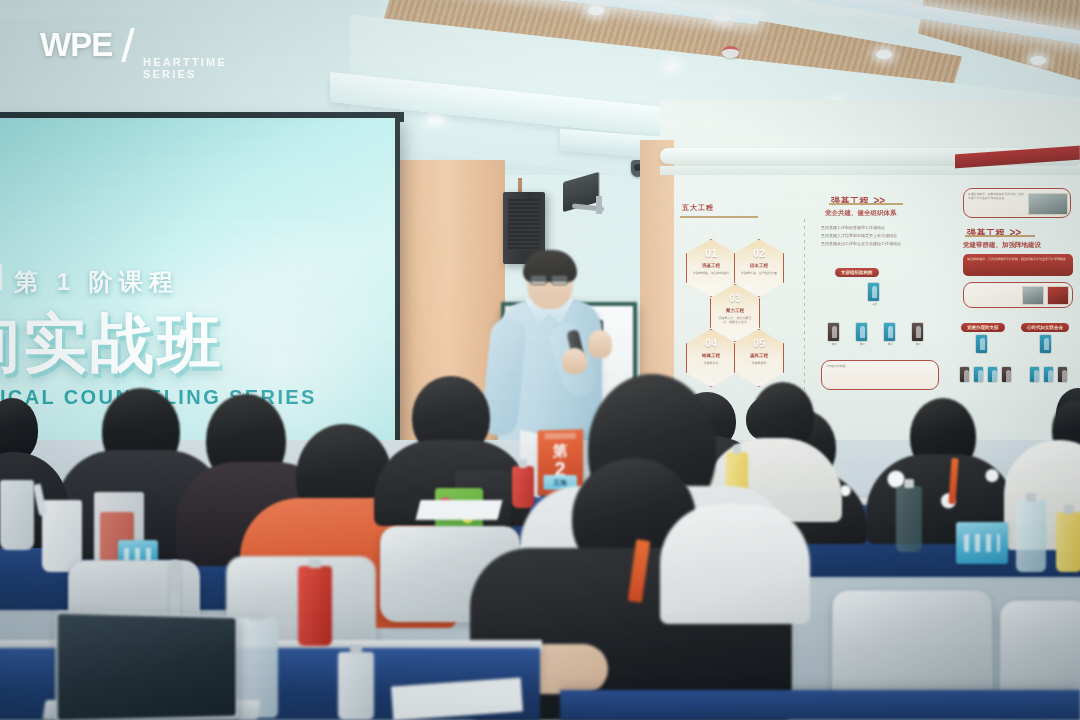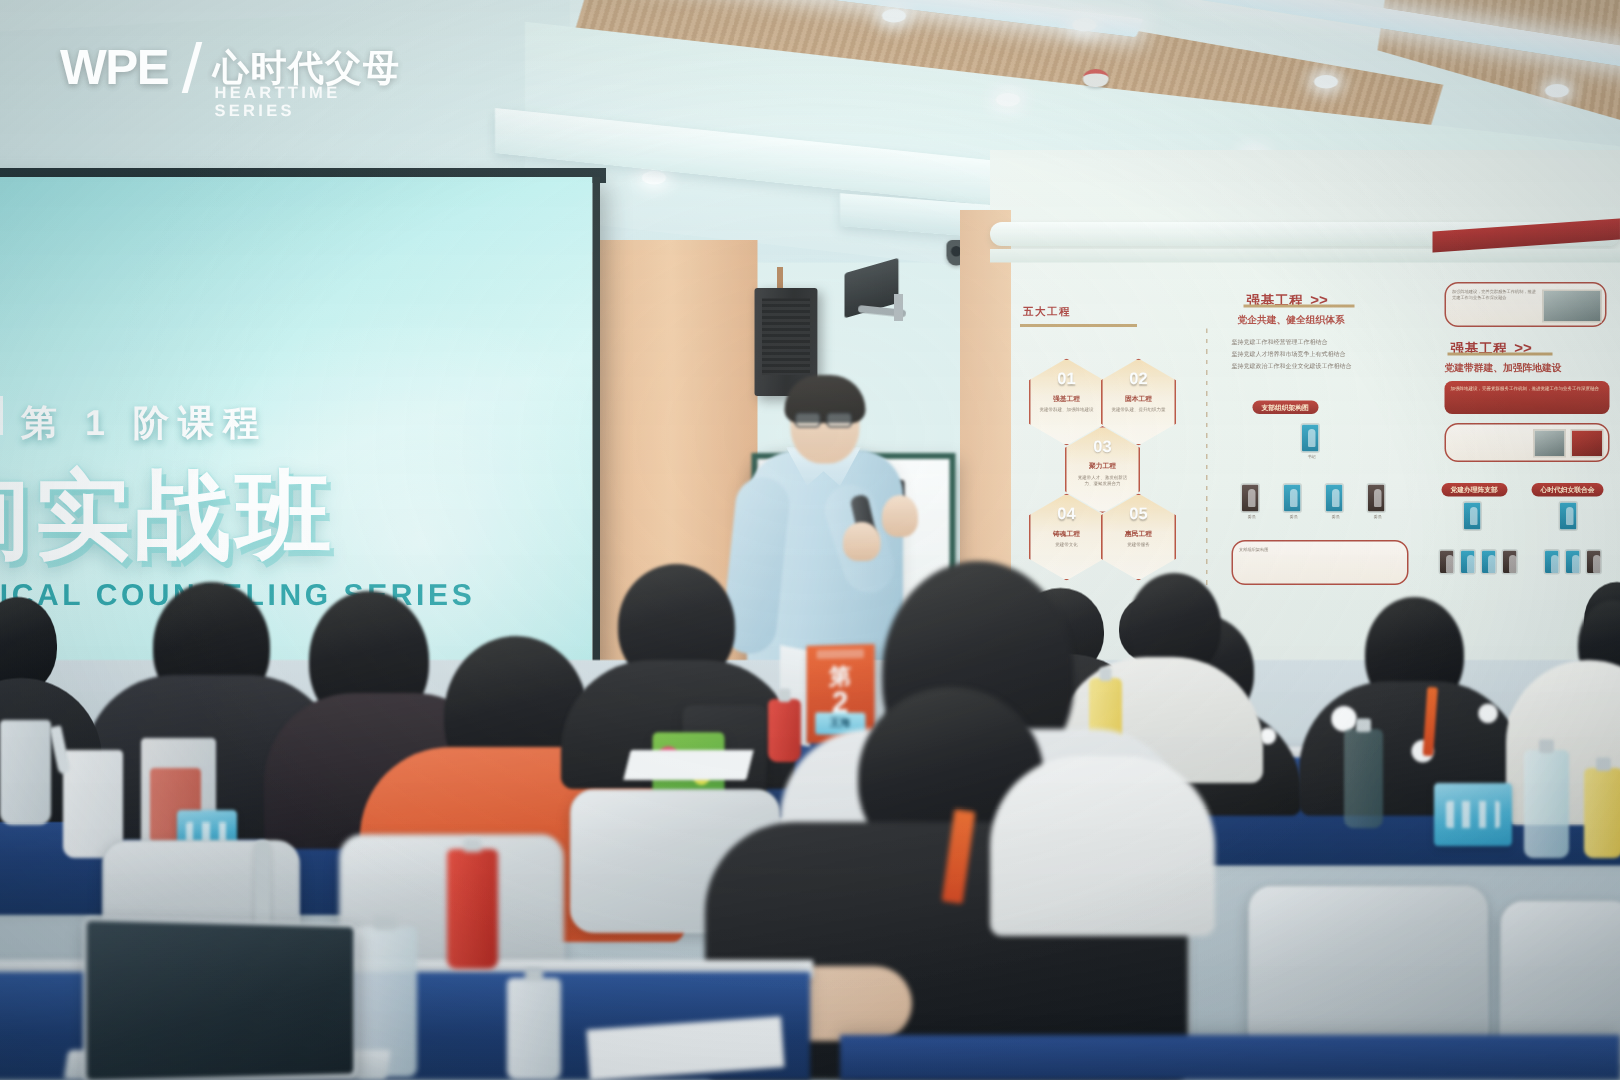--- a/index.html
+++ b/index.html
@@ -702,17 +702,16 @@
 
   <div class="laptop-base blur-near"></div>
   <div class="laptop-screen blur-near"></div>
 
   <div class="haze"></div>
   <div class="grade"></div>
 
   <div class="wm">
     <div class="wm-wpe">WPE</div>
     <div class="wm-slash"></div>
-    <div class="wm-cn">心时代父母</div>
     <div class="wm-en">HEARTTIME SERIES</div>
   </div>
 
 </div>
 
 </body></html>

